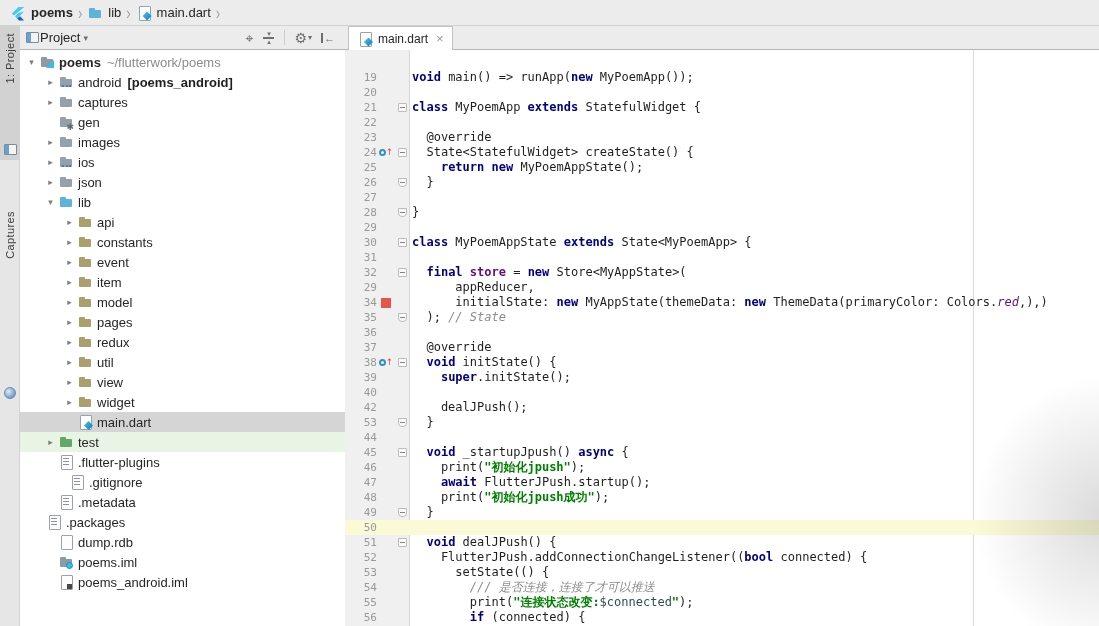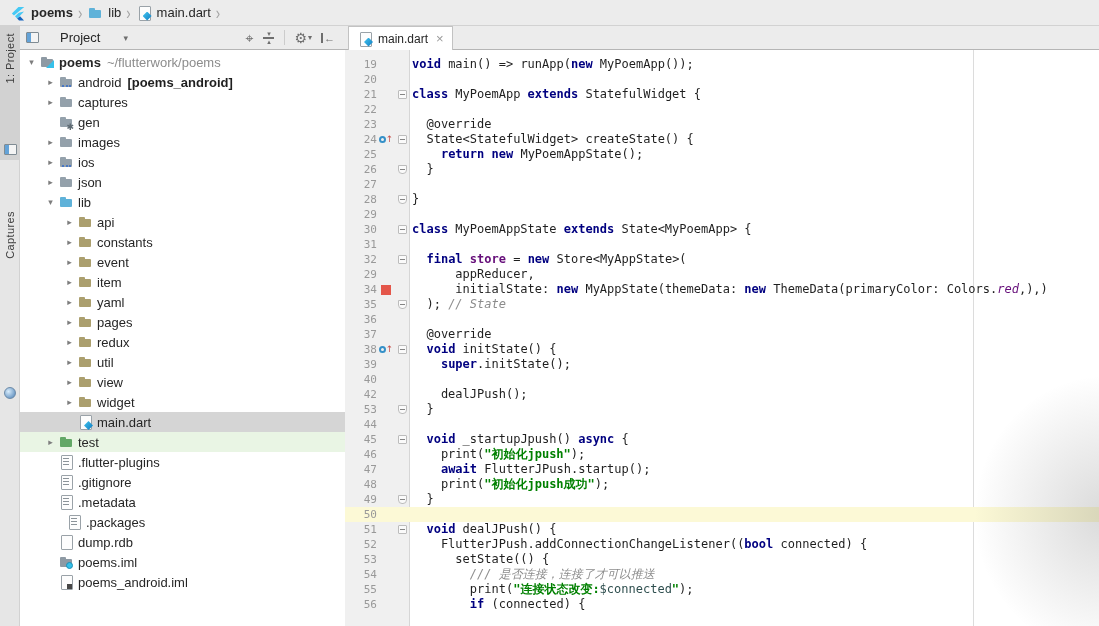--- a/index.html
+++ b/index.html
@@ -18,21 +18,21 @@
   #stripe{position:absolute;left:0;top:26px;width:20px;height:600px;background:#e6e6e6;border-right:1px solid #d2d2d2}
   .vtab{position:absolute;left:0;width:20px;display:flex;flex-direction:column;align-items:center;
     justify-content:space-between;padding:7px 0 5px;cursor:default}
   .vtab.active{background:#d2d2d2}
   .vlabel{writing-mode:vertical-rl;transform:rotate(180deg);font-size:11px;color:#3d3d3d;letter-spacing:.4px;white-space:nowrap}
   .pti{width:13px;height:11px;border:1px solid #7f8b93;background:linear-gradient(90deg,#64a3d8 0 4px,#f4f4f4 4px);border-radius:1px}
   .cti{width:12px;height:12px;border-radius:50%;background:radial-gradient(circle at 35% 35%,#d8ecfb,#4a7fb5);border:1px solid #6b8aa8}
 
   
   #pheader{position:absolute;left:20px;top:26px;width:325px;height:24px;background:#ececec;
-    border-bottom:1px solid #b5b5b5;display:flex;align-items:center;padding:0 6px;gap:21px}
+    border-bottom:1px solid #b5b5b5;display:flex;align-items:center;padding:0 6px;gap:1px}
   #pheader .ptitle{font-size:13px;color:#262626}
   #pheader .caret{font-size:9px;color:#6e6e6e;margin-left:2px}
   #ptools{margin-left:auto;display:flex;align-items:center;gap:9px;padding-right:4px}
   .tbi{color:#6e6e6e;font-size:14px;line-height:14px;display:flex;align-items:center;cursor:default}
   .tbi .mini{font-size:8px;margin-left:1px;color:#6e6e6e}
   .vsep{width:1px;height:15px;background:#cccccc}
   .ca{display:flex;flex-direction:column;align-items:center;width:13px}
   .ca i{font-style:normal;font-size:7px;line-height:4px;color:#6e6e6e}
   .ca .bar{width:11px;height:0;border-top:2px solid #6e6e6e;margin:1px 0}
   .hd{display:flex;align-items:center}
@@ -70,21 +70,21 @@
   .ov.cy{right:1px;bottom:1px;width:7px;height:7px;border-radius:50%;background:#35c0ea;border:1px solid #1d8fb4}
   .ov.sq{right:2px;bottom:1px;width:5px;height:5px;background:#474747}
 
   
   #tabbar{position:absolute;left:345px;top:26px;width:754px;height:24px;background:#ececec;border-bottom:1px solid #b5b5b5}
   .etab{position:absolute;left:3px;top:0;height:24px;background:#fff;border:1px solid #c2c2c2;border-bottom:none;
     display:flex;align-items:center;gap:5px;padding:0 8px;font-size:12px;color:#262626;cursor:default}
   .etab .close{color:#9a9a9a;font-size:13px;margin-left:3px;line-height:12px}
 
   
-  #editor{position:absolute;left:345px;top:50px;width:754px;height:576px;overflow:hidden;padding-top:7px;
+  #editor{position:absolute;left:345px;top:50px;width:754px;height:576px;overflow:hidden;padding-top:20px;
     background:linear-gradient(90deg,#f0f0f0 0 64px,#d6d6d6 64px 65px,#ffffff 65px)}
   #marginline{position:absolute;left:628px;top:0;bottom:0;width:1px;background:#dcdcdc;z-index:0}
   #rshadow{position:absolute;right:0;top:320px;width:130px;height:290px;pointer-events:none;z-index:5;
     background:radial-gradient(ellipse at 105% 50%,rgba(70,70,70,.20),rgba(0,0,0,0) 68%)}
   .eline{height:15px;display:flex;align-items:center;position:relative;z-index:1;
     font-family:"DejaVu Sans Mono","DejaVu Sans",monospace;font-size:12px;line-height:15px;white-space:pre}
   .eline.hl{background:#fcf9d6}
   .lnum{width:32px;flex:none;text-align:right;color:#999;font-size:11px;font-family:"DejaVu Sans Mono",monospace}
   .gslot{width:18px;flex:none;display:flex;align-items:center;justify-content:center}
   .fslot{width:14px;flex:none;display:flex;align-items:center;justify-content:center}
@@ -232,21 +232,21 @@
       <span class="tlabel">event</span>
     </div>
     <div class="trow" style="padding-left: 42px;">
       <span class="arrow">▸</span>
       <span class="ic fld" style="--fc: #ab9f6e;"></span>
       <span class="tlabel">item</span>
     </div>
     <div class="trow" style="padding-left: 42px;">
       <span class="arrow">▸</span>
       <span class="ic fld" style="--fc: #ab9f6e;"></span>
-      <span class="tlabel">yaml</span>
+      <span class="tlabel">model</span>
     </div>
     <div class="trow" style="padding-left: 42px;">
       <span class="arrow">▸</span>
       <span class="ic fld" style="--fc: #ab9f6e;"></span>
       <span class="tlabel">pages</span>
     </div>
     <div class="trow" style="padding-left: 42px;">
       <span class="arrow">▸</span>
       <span class="ic fld" style="--fc: #ab9f6e;"></span>
       <span class="tlabel">redux</span>
@@ -276,31 +276,31 @@
     <div class="trow green" style="padding-left: 23px;">
       <span class="arrow">▸</span>
       <span class="ic fld" style="--fc: #63a867;"></span>
       <span class="tlabel">test</span>
     </div>
     <div class="trow" style="padding-left: 23px;">
       <span class="arrow"></span>
       <span class="ic page lines"></span>
       <span class="tlabel">.flutter-plugins</span>
     </div>
-    <div class="trow" style="padding-left: 23px;">
+    <div class="trow" style="padding-left: 34px;">
       <span class="arrow"></span>
       <span class="ic page lines"></span>
       <span class="tlabel">.gitignore</span>
     </div>
     <div class="trow" style="padding-left: 23px;">
       <span class="arrow"></span>
       <span class="ic page lines"></span>
       <span class="tlabel">.metadata</span>
     </div>
-    <div class="trow" style="padding-left: 31px;">
+    <div class="trow" style="padding-left: 11px;">
       <span class="arrow"></span>
       <span class="ic page lines"></span>
       <span class="tlabel">.packages</span>
     </div>
     <div class="trow" style="padding-left: 23px;">
       <span class="arrow"></span>
       <span class="ic page"></span>
       <span class="tlabel">dump.rdb</span>
     </div>
     <div class="trow" style="padding-left: 23px;">

